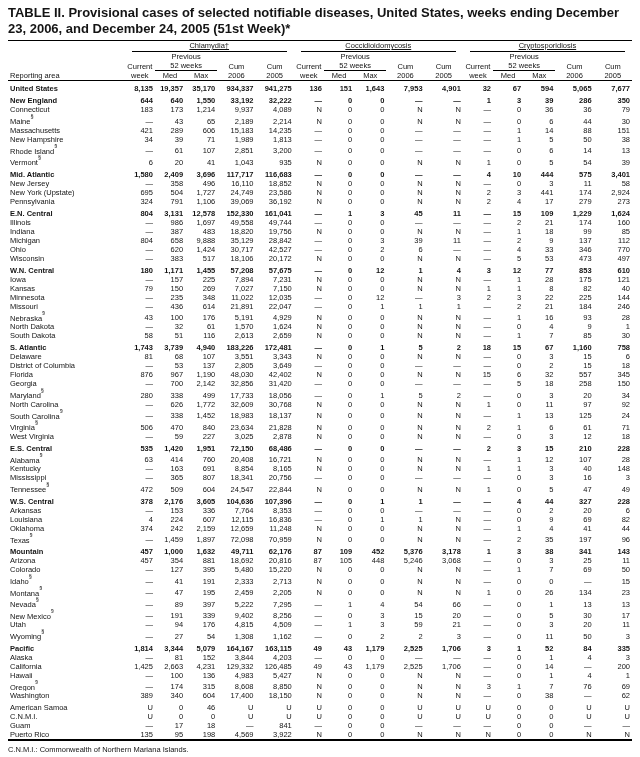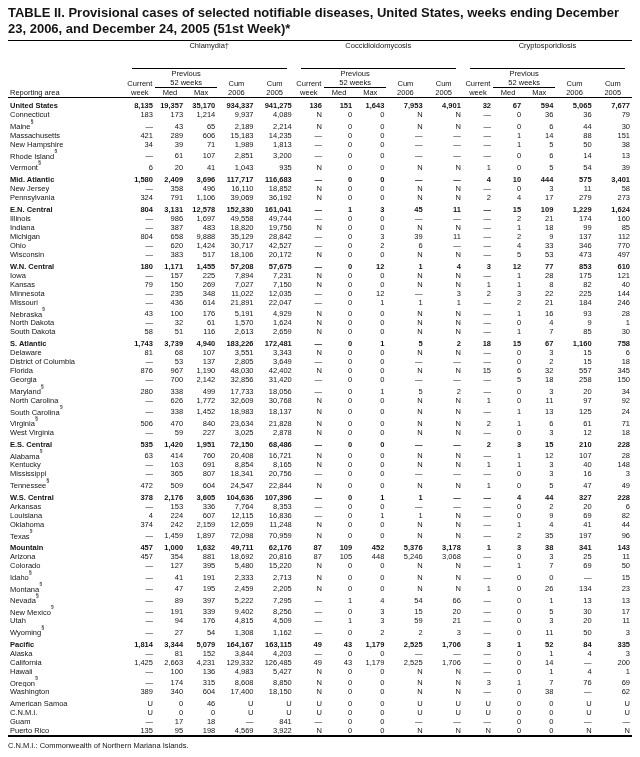--- a/index.html
+++ b/index.html
@@ -7,22 +7,22 @@
   .page { padding:5px 8px 0 8px; }
   .title { font-size:13px; font-weight:bold; line-height:16px; width:620px; }
   table { border-collapse:collapse; table-layout:fixed; width:624px; margin-top:3px;
           border-top:1px solid #000; border-bottom:2.5px solid #000; }
   th, td { padding:0 2px; font-size:7.5px; line-height:9px; font-weight:normal;
            white-space:nowrap; overflow:hidden; vertical-align:bottom; }
   th { text-align:center; }
   th.lblh { text-align:left; }
   td.num { text-align:right; }
   td.lbl { text-align:left; }
-  .grp span { display:block; border-bottom:1px solid #000; padding-bottom:18px; margin:0 5px;
-              font-weight:normal; }
+  .grp span { display:block; border-bottom:1px solid #000; padding-bottom:1px; margin:0 5px;
+              font-weight:normal;text-decoration:underline; }
   th.u { border-bottom:1px solid #000;margin-top:22px; }
   tr.headrule th { border-bottom:1px solid #000; }
   tr.section-start td { padding-top:3px; }
   tr.bold td { font-weight:bold; }
   sup { font-size:5.5px; position:relative; top:-2.5px; }
   .fn { font-size:7.5px; line-height:9.5px; margin-top:4px; }
   .fn div { margin:0; }
 </style>
 </head>
 <body>
@@ -123,20 +123,38 @@
           <td class="num" data-name="data-cell">151</td>
           <td class="num" data-name="data-cell">1,643</td>
           <td class="num" data-name="data-cell">7,953</td>
           <td class="num" data-name="data-cell">4,901</td>
           <td class="num" data-name="data-cell">32</td>
           <td class="num" data-name="data-cell">67</td>
           <td class="num" data-name="data-cell">594</td>
           <td class="num" data-name="data-cell">5,065</td>
           <td class="num" data-name="data-cell">7,677</td>
         </tr>
+        <tr data-name="table-row" class="section-start bold">
+          <td class="lbl" data-name="row-label">New England</td>
+          <td class="num" data-name="data-cell">644</td>
+          <td class="num" data-name="data-cell">640</td>
+          <td class="num" data-name="data-cell">1,550</td>
+          <td class="num" data-name="data-cell">33,192</td>
+          <td class="num" data-name="data-cell">32,222</td>
+          <td class="num" data-name="data-cell">—</td>
+          <td class="num" data-name="data-cell">0</td>
+          <td class="num" data-name="data-cell">0</td>
+          <td class="num" data-name="data-cell">—</td>
+          <td class="num" data-name="data-cell">—</td>
+          <td class="num" data-name="data-cell">1</td>
+          <td class="num" data-name="data-cell">3</td>
+          <td class="num" data-name="data-cell">39</td>
+          <td class="num" data-name="data-cell">286</td>
+          <td class="num" data-name="data-cell">350</td>
+        </tr>
         <tr data-name="table-row">
           <td class="lbl" data-name="row-label">Connecticut</td>
           <td class="num" data-name="data-cell">183</td>
           <td class="num" data-name="data-cell">173</td>
           <td class="num" data-name="data-cell">1,214</td>
           <td class="num" data-name="data-cell">9,937</td>
           <td class="num" data-name="data-cell">4,089</td>
           <td class="num" data-name="data-cell">N</td>
           <td class="num" data-name="data-cell">0</td>
           <td class="num" data-name="data-cell">0</td>
@@ -266,20 +284,38 @@
           <td class="num" data-name="data-cell">N</td>
           <td class="num" data-name="data-cell">0</td>
           <td class="num" data-name="data-cell">0</td>
           <td class="num" data-name="data-cell">N</td>
           <td class="num" data-name="data-cell">N</td>
           <td class="num" data-name="data-cell">—</td>
           <td class="num" data-name="data-cell">0</td>
           <td class="num" data-name="data-cell">3</td>
           <td class="num" data-name="data-cell">11</td>
           <td class="num" data-name="data-cell">58</td>
+        </tr>
+        <tr data-name="table-row">
+          <td class="lbl" data-name="row-label">New York (Upstate)</td>
+          <td class="num" data-name="data-cell">695</td>
+          <td class="num" data-name="data-cell">504</td>
+          <td class="num" data-name="data-cell">1,727</td>
+          <td class="num" data-name="data-cell">24,749</td>
+          <td class="num" data-name="data-cell">23,586</td>
+          <td class="num" data-name="data-cell">N</td>
+          <td class="num" data-name="data-cell">0</td>
+          <td class="num" data-name="data-cell">0</td>
+          <td class="num" data-name="data-cell">N</td>
+          <td class="num" data-name="data-cell">N</td>
+          <td class="num" data-name="data-cell">2</td>
+          <td class="num" data-name="data-cell">3</td>
+          <td class="num" data-name="data-cell">441</td>
+          <td class="num" data-name="data-cell">174</td>
+          <td class="num" data-name="data-cell">2,924</td>
         </tr>
         <tr data-name="table-row">
           <td class="lbl" data-name="row-label">Pennsylvania</td>
           <td class="num" data-name="data-cell">324</td>
           <td class="num" data-name="data-cell">791</td>
           <td class="num" data-name="data-cell">1,106</td>
           <td class="num" data-name="data-cell">39,069</td>
           <td class="num" data-name="data-cell">36,192</td>
           <td class="num" data-name="data-cell">N</td>
           <td class="num" data-name="data-cell">0</td>

